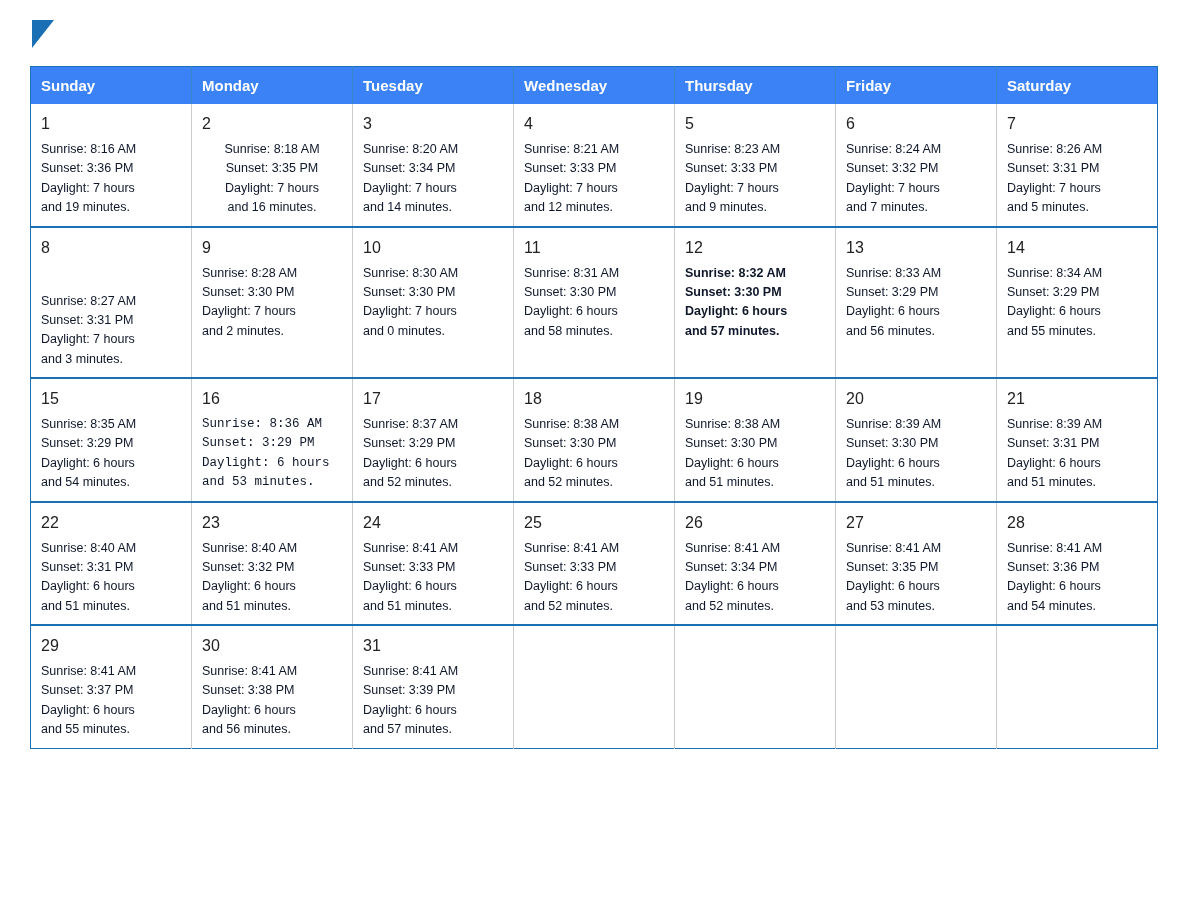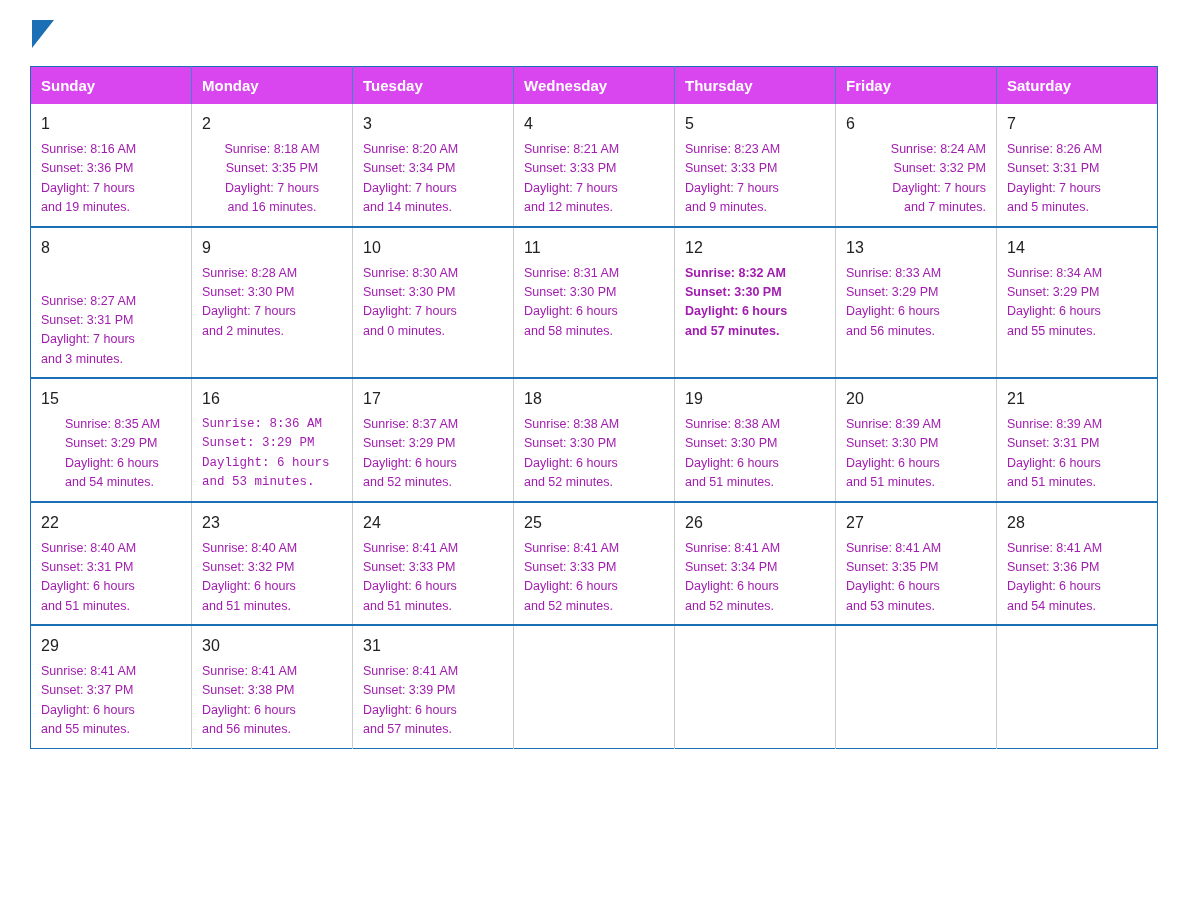--- a/index.html
+++ b/index.html
@@ -45,21 +45,21 @@
       font-size: 20px;
       color: #444;
       margin-top: 4px;
     }
     .calendar {
       width: 100%;
       border-collapse: collapse;
       border: 1.5px solid #1a6fb5;
     }
     .calendar thead tr th {
-      background-color: #d946ef;
+      background-color: #3b82f6;
       color: #fff;
       font-size: 15px;
       font-weight: bold;
       padding: 10px 10px;
       text-align: left;
       border-right: 1px solid #3a85c8;
     }
     .calendar thead tr th:last-child {
       border-right: none;
     }
@@ -81,21 +81,21 @@
       margin-top: 21px;
     }
     .day-number {
       font-size: 16px;
       font-weight: normal;
       color: #222;
       display: block;
       margin-bottom: 4px;
     }
     .day-info {
-      color: #a21caf;
+      color: #0f172a;
       font-size: 12.5px;
       line-height: 1.55;
     }
     .empty-cell {
       background: #fff;
     }
   </style>
 </head>
 <body>
 
@@ -163,21 +163,21 @@
         </td>
         <td>
           <span class="day-number">5</span>
           <div class="day-info" style="white-space: pre-line;">Sunrise: 8:23 AM
 Sunset: 3:33 PM
 Daylight: 7 hours
 and 9 minutes.</div>
         </td>
         <td>
           <span class="day-number">6</span>
-          <div class="day-info" style="white-space: pre-line; text-align: right;">Sunrise: 8:24 AM
+          <div class="day-info" style="white-space: pre-line;">Sunrise: 8:24 AM
 Sunset: 3:32 PM
 Daylight: 7 hours
 and 7 minutes.</div>
         </td>
         <td>
           <span class="day-number">7</span>
           <div class="day-info" style="white-space: pre-line;">Sunrise: 8:26 AM
 Sunset: 3:31 PM
 Daylight: 7 hours
 and 5 minutes.</div>
@@ -230,21 +230,21 @@
           <span class="day-number">14</span>
           <div class="day-info" style="white-space: pre-line;">Sunrise: 8:34 AM
 Sunset: 3:29 PM
 Daylight: 6 hours
 and 55 minutes.</div>
         </td>
       </tr>
       <tr>
         <td>
           <span class="day-number">15</span>
-          <div class="day-info" style="white-space: pre-line; margin-left: 24px;">Sunrise: 8:35 AM
+          <div class="day-info" style="white-space: pre-line;">Sunrise: 8:35 AM
 Sunset: 3:29 PM
 Daylight: 6 hours
 and 54 minutes.</div>
         </td>
         <td>
           <span class="day-number">16</span>
           <div class="day-info" style="white-space: pre-line; font-family: Liberation Mono, monospace;">Sunrise: 8:36 AM
 Sunset: 3:29 PM
 Daylight: 6 hours
 and 53 minutes.</div>

